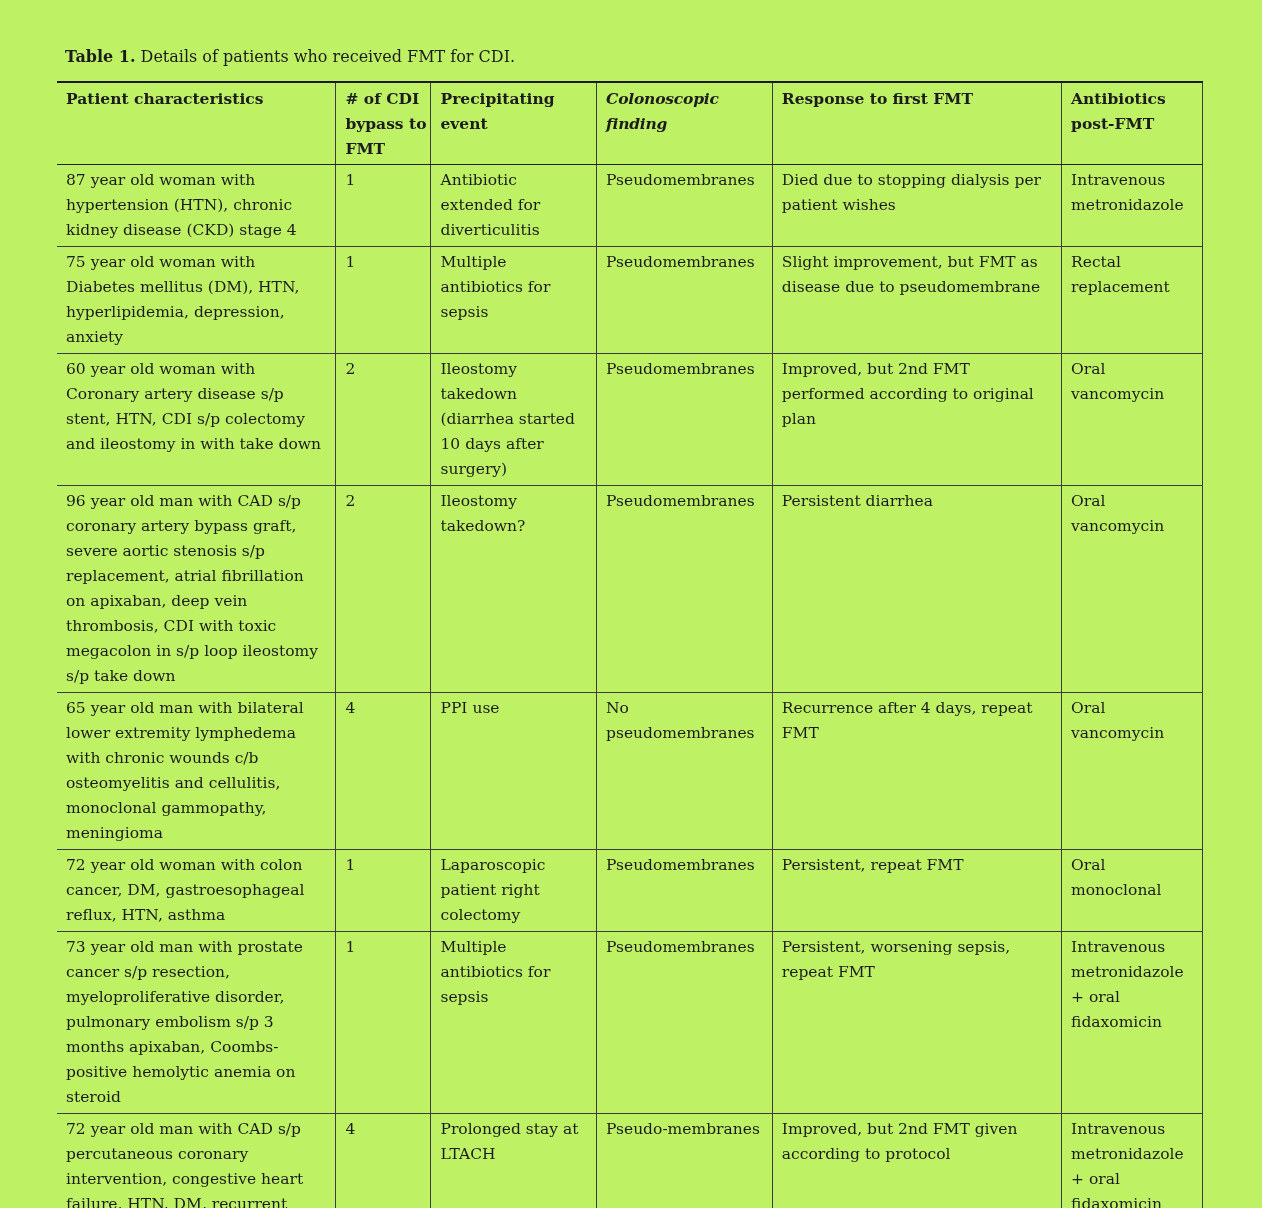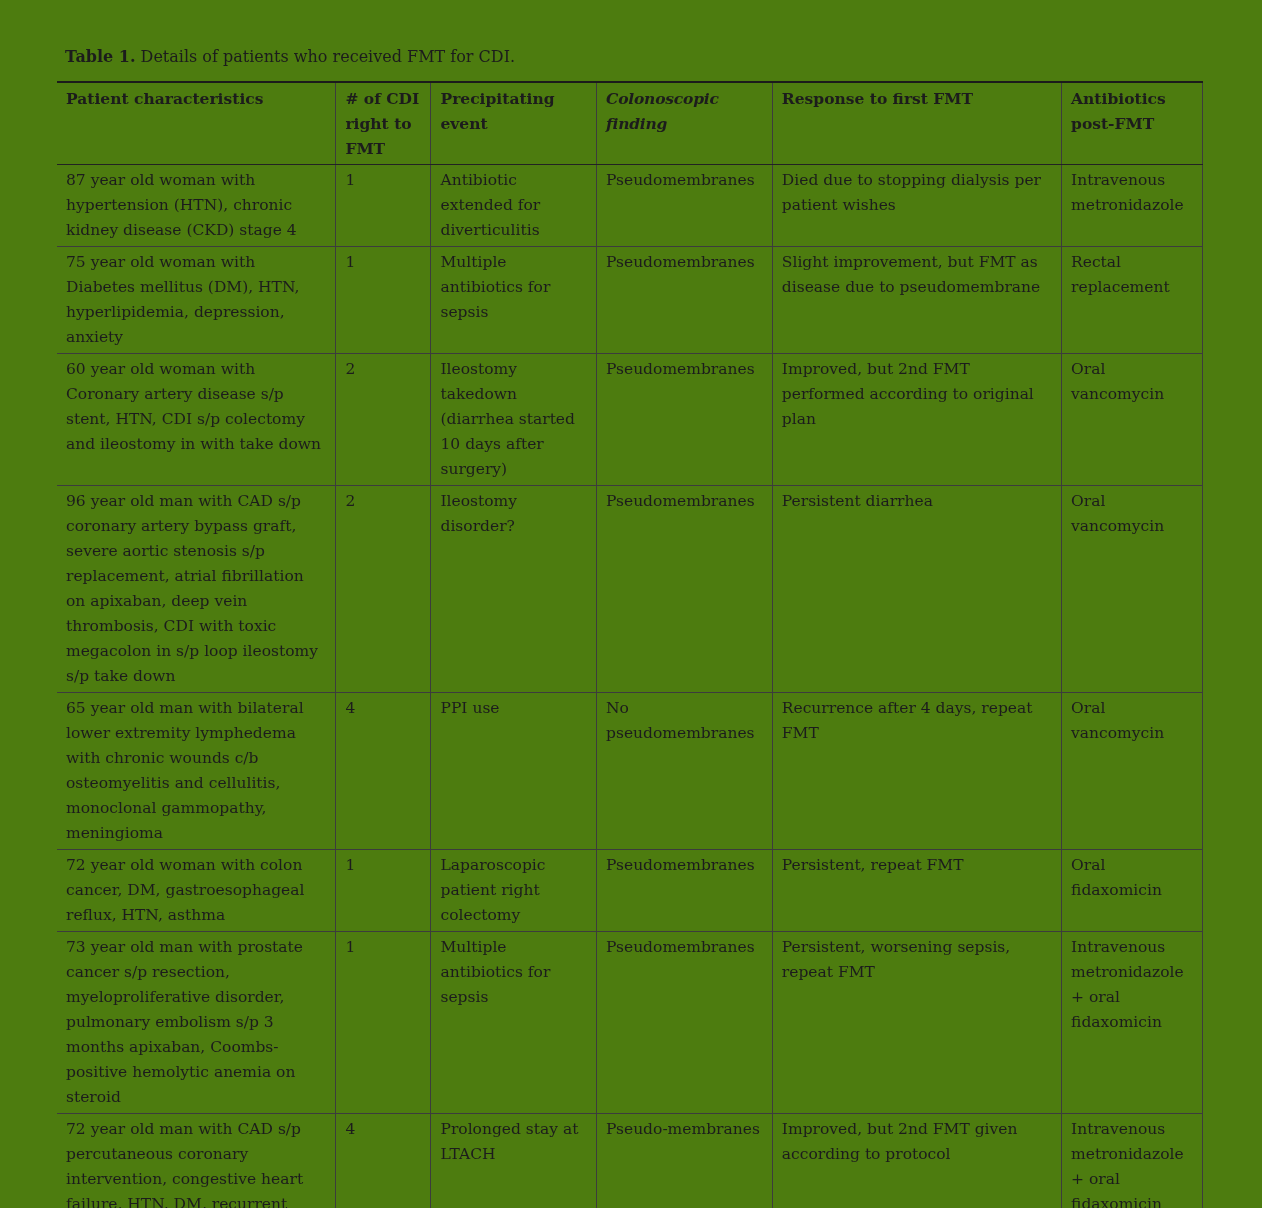--- a/index.html
+++ b/index.html
@@ -5,21 +5,21 @@
   html, body {
     margin: 0;
     padding: 0;
     background: #ffffff;
     color: #1c1c1c;
     font-family: "DejaVu Serif", "Liberation Serif", serif;
   }
   .page {
     width: 1262px;
     height: 1208px;
-    background: #4d7c0f;
+    background: #bef264;
     box-sizing: border-box;
     padding-top: 46px;
   }
   .caption {
     margin: 0 0 14px 65px;
     font-size: 16px;
     line-height: 21px;
   }
   .caption strong { font-weight: bold; }
   table.patients {
@@ -66,21 +66,21 @@
       <col style="width:24.35%">
       <col style="width:8.3%">
       <col style="width:14.45%">
       <col style="width:15.35%">
       <col style="width:25.25%">
       <col style="width:12.3%">
     </colgroup>
     <thead>
       <tr>
           <th>Patient characteristics</th>
-          <th># of CDI right to FMT</th>
+          <th># of CDI bypass to FMT</th>
           <th>Precipitating event</th>
           <th>Colonoscopic finding</th>
           <th>Response to first FMT</th>
           <th>Antibiotics post-FMT</th>
         </tr>
     </thead>
     <tbody>
         <tr>
           <td>87 year old woman with hypertension (HTN), chronic kidney disease (CKD) stage 4</td>
           <td>1</td>
@@ -101,40 +101,40 @@
           <td>60 year old woman with Coronary artery disease s/p stent, HTN, CDI s/p colectomy and ileostomy in with take down</td>
           <td>2</td>
           <td>Ileostomy takedown (diarrhea started 10 days after surgery)</td>
           <td>Pseudomembranes</td>
           <td>Improved, but 2nd FMT performed according to original plan</td>
           <td>Oral vancomycin</td>
         </tr>
         <tr>
           <td>96 year old man with CAD s/p coronary artery bypass graft, severe aortic stenosis s/p replacement, atrial fibrillation on apixaban, deep vein thrombosis, CDI with toxic megacolon in s/p loop ileostomy s/p take down</td>
           <td>2</td>
-          <td>Ileostomy disorder?</td>
+          <td>Ileostomy takedown?</td>
           <td>Pseudomembranes</td>
           <td>Persistent diarrhea</td>
           <td>Oral vancomycin</td>
         </tr>
         <tr>
           <td>65 year old man with bilateral lower extremity lymphedema with chronic wounds c/b osteomyelitis and cellulitis, monoclonal gammopathy, meningioma</td>
           <td>4</td>
           <td>PPI use</td>
           <td>No pseudomembranes</td>
           <td>Recurrence after 4 days, repeat FMT</td>
           <td>Oral vancomycin</td>
         </tr>
         <tr>
           <td>72 year old woman with colon cancer, DM, gastroesophageal reflux, HTN, asthma</td>
           <td>1</td>
           <td>Laparoscopic patient right colectomy</td>
           <td>Pseudomembranes</td>
           <td>Persistent, repeat FMT</td>
-          <td>Oral fidaxomicin</td>
+          <td>Oral monoclonal</td>
         </tr>
         <tr>
           <td>73 year old man with prostate cancer s/p resection, myeloproliferative disorder, pulmonary embolism s/p 3 months apixaban, Coombs-positive hemolytic anemia on steroid</td>
           <td>1</td>
           <td>Multiple antibiotics for sepsis</td>
           <td>Pseudomembranes</td>
           <td>Persistent, worsening sepsis, repeat FMT</td>
           <td>Intravenous metronidazole + oral fidaxomicin</td>
         </tr>
         <tr>

